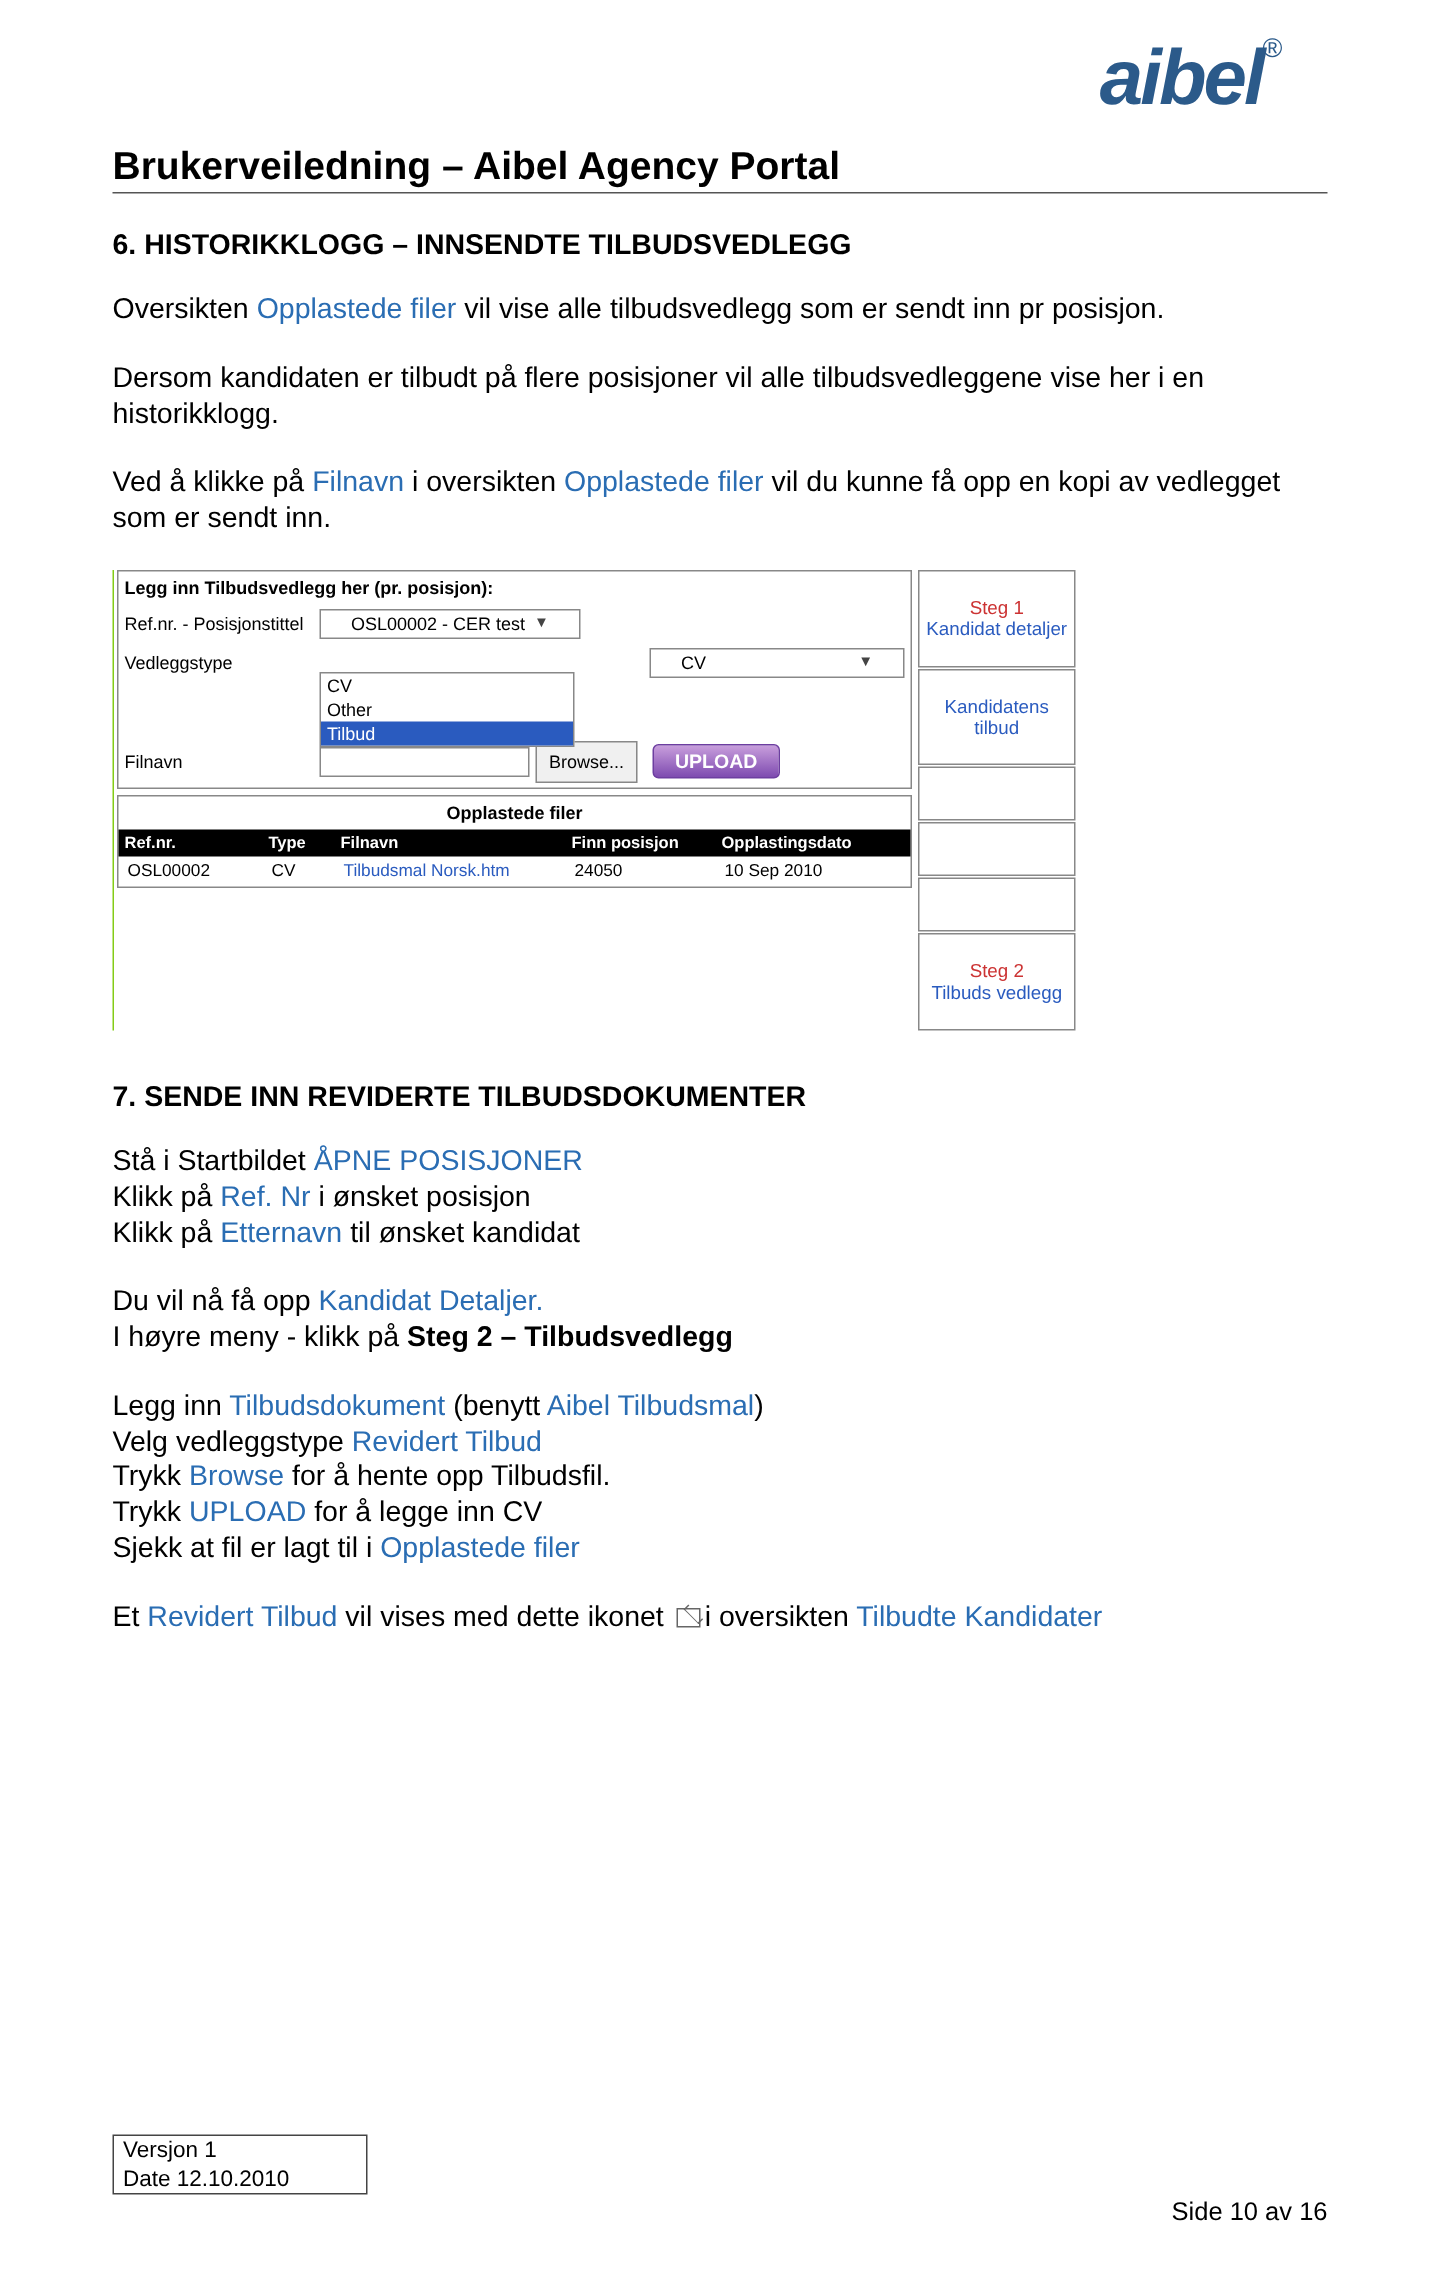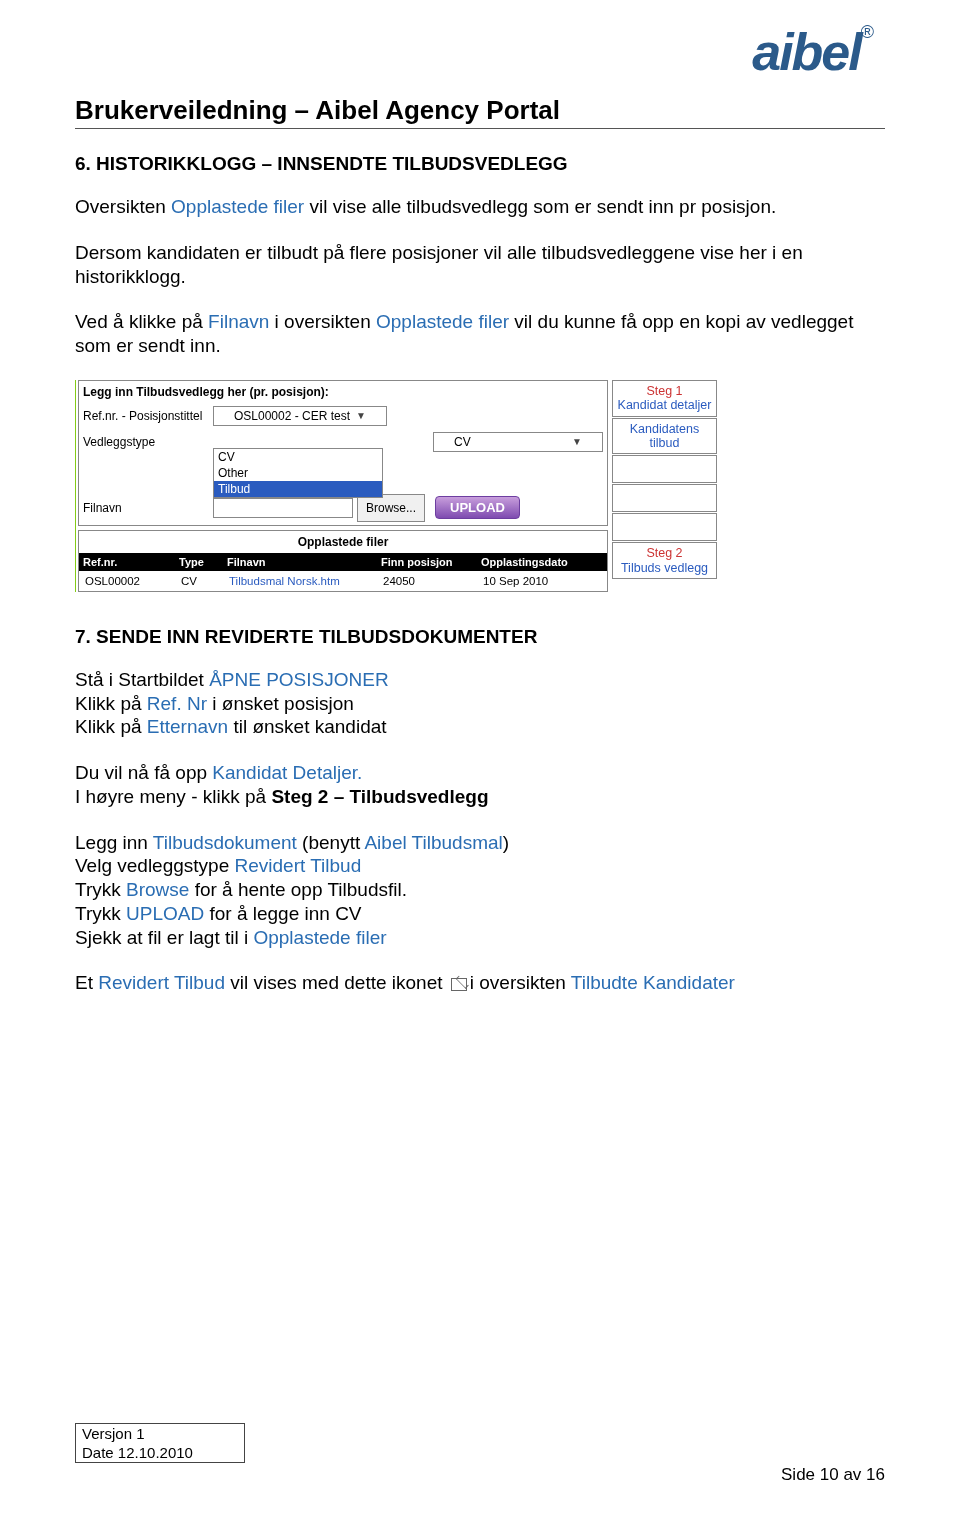--- a/index.html
+++ b/index.html
@@ -1,18 +1,18 @@
 <!DOCTYPE html>
 <html><head>
 <meta charset="utf-8">
 <style>
   * { box-sizing: border-box; margin: 0; padding: 0; }
   body { background: #ffffff; font-family: Arial, Helvetica, sans-serif; color: #000; width: 960px; margin: 0 auto; }
   .page { padding: 40px 75px 30px 75px; position: relative; min-height: 1515px; }
-  .logo { position: absolute; top: 22px; right: 88px; font-family: Arial, sans-serif; font-weight: bold; font-style: italic; font-size: 52px; color: #2b5a8a; letter-spacing: -2px; }
+  .logo { position: absolute; top: 22px; right: 107px; font-family: Arial, sans-serif; font-weight: bold; font-style: italic; font-size: 52px; color: #2b5a8a; letter-spacing: -2px; }
   .logo sup { font-size: 18px; vertical-align: top; font-weight: normal; font-style: normal; }
   .doc-title { font-size: 26px; font-weight: bold; margin-top: 55px; }
   .rule { border: none; border-top: 1.5px solid #555; margin: 2px 0 24px 0; }
   .section-heading { font-size: 19px; font-weight: bold; margin: 22px 0 20px 0; }
   .body-text { font-size: 19px; line-height: 1.25; margin-bottom: 22px; }
   .blue-link { color: #2a6db3; }
   .bold { font-weight: bold; }
   .screenshot-block { display: flex; gap: 4px; margin-bottom: 34px; border-left: 1px solid #84cc16; padding-left: 2px;}
   .left-col { width: 530px; }
   .panel-outer { border: 1px solid #888; padding: 4px; margin-bottom: 4px; background: #fff; font-size: 12px; }
@@ -34,21 +34,21 @@
   .uploaded-header > div { padding: 3px 4px; }
   .uc-ref { width: 76px; }
   .uc-type { width: 48px; margin-left: 20px; }
   .uc-fil { flex: 1; }
   .uc-pos { width: 100px; }
   .uc-dato { width: 130px; }
   .uploaded-row { display: flex; font-size: 11.5px; }
   .uploaded-row > div { padding: 4px 6px; }
   .uploaded-row .uc-fil { color: #2a5bbf; }
   .right-col { width: 105px; display: flex; flex-direction: column; gap: 1px;}
-  .side-cell { border: 1px solid #888; background: #fff; padding: 3px 4px; font-size: 12.5px; text-align: center; line-height: 1.15;}
+  .side-cell { border: 1px solid #888; background: #fff; padding: 17px 4px; font-size: 12.5px; text-align: center; line-height: 1.15;}
   .side-cell.empty { height: 28px; }
   .red { color: #c33; }
   .side-cell .blue-link { color: #2a5bbf; }
   .envelope-icon { display: inline-block; width: 16px; height: 13px; border: 1.5px solid #666; background: #fff; position: relative; vertical-align: middle; margin: 0 3px;}
   .envelope-icon::before { content:""; position:absolute; left:1px; top:0; width:12px; height:7px; border-left:1px solid #666; border-right:1px solid #666; transform: rotate(45deg) scaleY(.55) translate(1px,-4px); border-bottom:1px solid #666;}
   .footer-box { border: 1px solid #444; width: 170px; font-size: 15px; }
   .footer-box div { padding: 1px 6px; }
   .footer-page { text-align: right; font-size: 17px; margin-top: 2px; }
   .footer-wrap { position: absolute; bottom: 30px; left: 75px; right: 75px; }
 </style>

